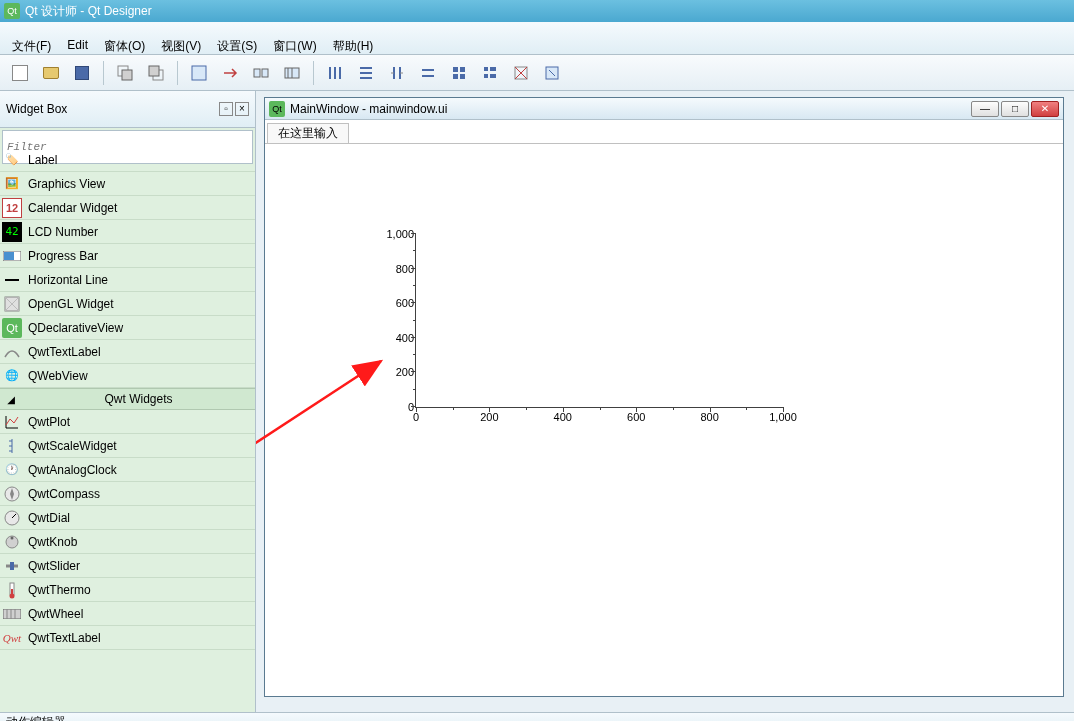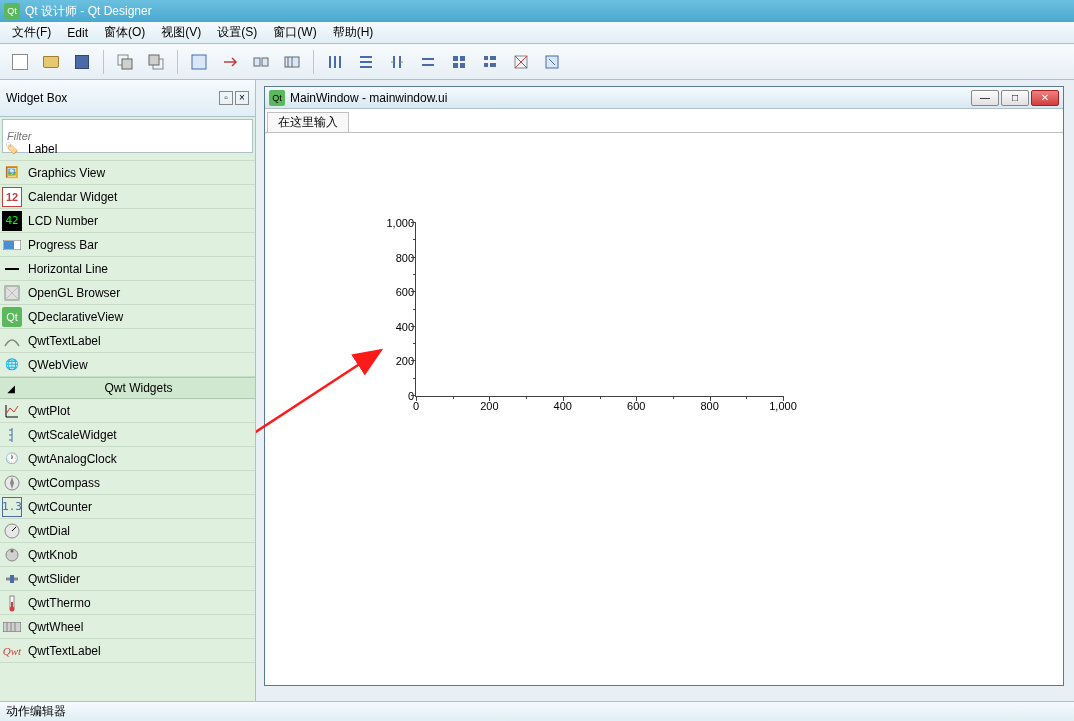--- a/index.html
+++ b/index.html
@@ -3,38 +3,38 @@
 <meta charset="utf-8">
 <style>
 * { margin: 0; padding: 0; box-sizing: border-box; font-family: "Microsoft YaHei", "Segoe UI", sans-serif; }
 body { width: 1074px; height: 721px; background: #e8f0f5; overflow: hidden; font-size: 12px; }
 
 
 .titlebar { height: 22px; background: linear-gradient(#6bc0e0, #4aa8d0); display: flex; align-items: center; padding: 0 4px; color: #fff; }
 .titlebar .icon { width: 16px; height: 16px; background: #5cb85c; border-radius: 2px; margin-right: 5px; display: inline-flex; align-items: center; justify-content: center; font-size: 9px; }
 
 
-.menubar { height: 22px; background: linear-gradient(#f5fafd, #e0eef5); border-bottom: 1px solid #b0c0ca; display: flex; align-items: center; padding: 0 4px; }
+.menubar { height: 22px; background: linear-gradient(#f5fafd, #e0eef5); border-bottom: 1px solid #b0c0ca; display: flex; align-items: flex-start; padding: 16px 4px; }
 .menubar .item { padding: 0 8px; display: flex; align-items: center; cursor: default; }
 
 
 .toolbar { height: 36px; background: linear-gradient(#f8fbfd, #e6eff5); border-bottom: 1px solid #b0c0ca; display: flex; align-items: center; padding: 0 6px; gap: 3px; }
 .toolbar .btn { width: 28px; height: 28px; display: flex; align-items: center; justify-content: center; border: 1px solid transparent; border-radius: 2px; }
 .toolbar .sep { width: 1px; height: 24px; background: #b8c8d0; margin: 0 4px; }
 
 
 .mainarea { display: flex; height: calc(721px - 22px - 22px - 36px - 20px); }
 
 
 .widgetbox { width: 256px; background: #dff0df; border-right: 1px solid #b0c0ca; display: flex; flex-direction: column; }
 .paneltitle { height: 22px; background: linear-gradient(#f5fafd, #e0eef5); border-bottom: 1px solid #b0c0ca; display: flex; align-items: center; padding: 18px 6px; font-family: "SimSun", monospace; font-size: 12px; }
 .paneltitle .spacer { flex: 1; }
 .paneltitle .ctl { width: 14px; height: 14px; border: 1px solid #888; margin-left: 2px; text-align: center; line-height: 12px; font-size: 10px; cursor: default; }
 .filter { height: 20px; padding: 2px; }
-.filter input { width: 100%; height: 16px; border: 1px solid #b0c0ca; padding: 16px 4px; font-size: 11px; font-style: italic; color: #888; font-family: Liberation Sans, sans-serif; }
+.filter input { width: 100%; height: 16px; border: 1px solid #b0c0ca; padding: 16px 4px; font-size: 11px; font-style: italic; color: #888; font-family: Liberation Mono, monospace; }
 
 .widgetlist { flex: 1; overflow-y: auto; position: relative; }
 .widgetlist::-webkit-scrollbar { width: 16px; }
 .widgetlist::-webkit-scrollbar-track { background: #e8f0f5; border-left: 1px solid #c0d0d8; }
 .widgetlist::-webkit-scrollbar-thumb { background: #c8d8e0; border: 1px solid #a0b0b8; }
 
 .witem { height: 24px; display: flex; align-items: center; padding: 0 2px; border-bottom: 1px solid #c8dcc8; cursor: default; }
 .witem .wicon { width: 20px; height: 20px; margin-right: 6px; display: inline-flex; align-items: center; justify-content: center; font-size: 11px; }
 .wgroup { height: 22px; background: #d0e8d0; border-top: 1px solid #b0c8b0; border-bottom: 1px solid #b0c8b0; display: flex; align-items: center; cursor: default; }
 .wgroup .arrow { width: 22px; text-align: center; font-size: 10px; }
@@ -262,21 +262,21 @@
           </span>
           <span>Horizontal Line</span>
         </div>
       <div class="witem">
           <span class="wicon">
             <svg width="18" height="18">
               <rect x="2" y="2" width="14" height="14" fill="#e0e0e0" stroke="#888"></rect>
               <path d="M2 2 L16 16 M16 2 L2 16" stroke="#bbb"></path>
             </svg>
           </span>
-          <span>OpenGL Browser</span>
+          <span>OpenGL Widget</span>
         </div>
       <div class="witem">
           <span class="wicon" style="background:#5cb85c;color:#fff;border-radius:2px">Qt</span>
           <span>QDeclarativeView</span>
         </div>
       <div class="witem">
           <span class="wicon">
             <svg width="18" height="18">
               <path d="M2 14 Q9 2 16 14" fill="none" stroke="#888" stroke-width="1.5"></path>
             </svg>
@@ -316,24 +316,20 @@
           <span>QwtAnalogClock</span>
         </div>
       <div class="witem">
           <span class="wicon">
             <svg width="18" height="18">
               <circle cx="9" cy="9" r="7" fill="#e8e8e8" stroke="#888"></circle>
               <path d="M9 3 L11 9 L9 15 L7 9 Z" fill="#888"></path>
             </svg>
           </span>
           <span>QwtCompass</span>
-        </div>
-      <div class="witem">
-          <span class="wicon" style="border:1px solid #4a6aa8;color:#4a6aa8;font-family:monospace">1.3</span>
-          <span>QwtCounter</span>
         </div>
       <div class="witem">
           <span class="wicon">
             <svg width="18" height="18">
               <circle cx="9" cy="9" r="7" fill="#e8e8e8" stroke="#888"></circle>
               <line x1="9" y1="9" x2="13" y2="5" stroke="#000"></line>
             </svg>
           </span>
           <span>QwtDial</span>
         </div>

